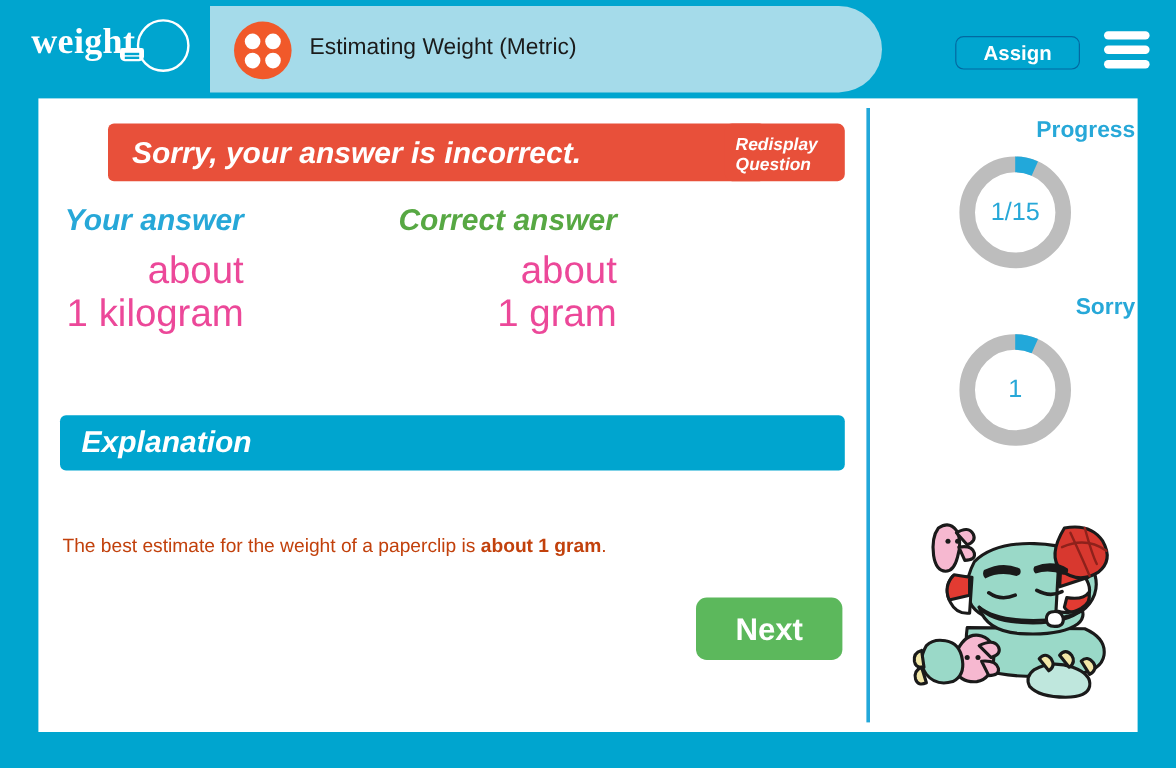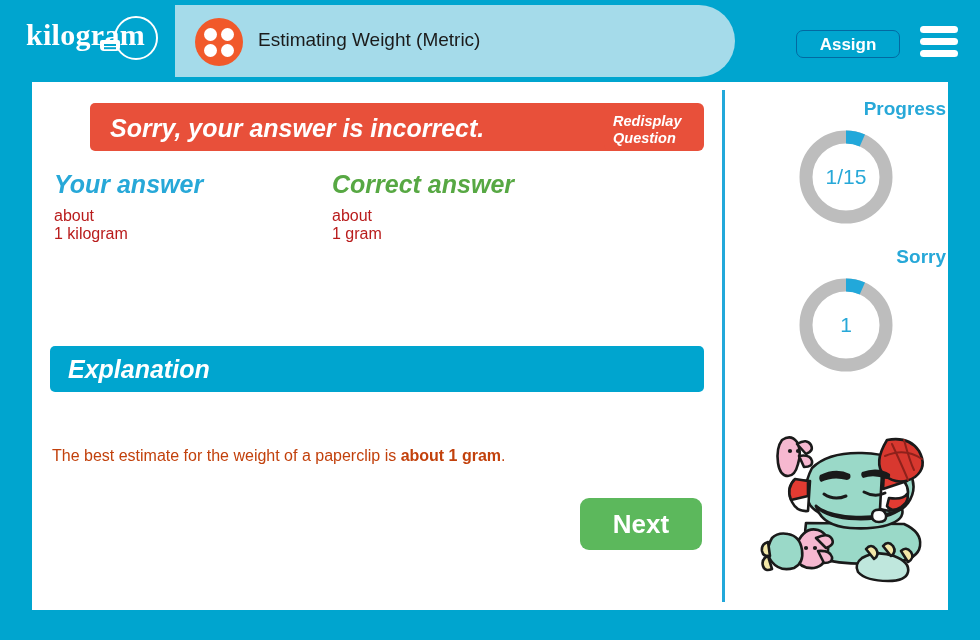--- a/index.html
+++ b/index.html
@@ -216,36 +216,36 @@
     font-size: 14.5px;
     font-weight: bold;
     font-style: italic;
     line-height: 17px;
     text-align: left;
     margin-left: 9px;
     margin-top: 6px;
     font-family: "Liberation Sans", sans-serif;
   }
 
-  .ans-col { position: absolute; top: 88px; }
+  .ans-col { position: absolute; top: 88px; text-align: right; }
   .ans-col.your    { left: 22px; }
   .ans-col.correct { left: 300px; }
   .ans-head {
     font-size: 25px;
     font-weight: bold;
     font-style: italic;
     white-space: nowrap;
     margin: 0;
   }
   .ans-head.your    { color: #27a8d8; }
   .ans-head.correct { color: #57a843; }
   .ans-body {
     margin-top: 8px;
-    font-size: 16px;
-    color: #b91c1c;
+    font-size: 32px;
+    color: #ec4899;
     line-height: 1.14;
     white-space: pre-line;
   }
 
   .explanation-bar {
     position: absolute;
     left: 18px;
     top: 264px;
     width: 654px;
     height: 46px;
@@ -329,21 +329,21 @@
 </head>
 <body>
 
 <div class="app-frame">
 
   <div class="header">
 
     <div class="header-pill"></div>
 
     <div class="logo">
-      <div class="logo-text">kilogram</div>
+      <div class="logo-text">weight</div>
       <div class="bulb"></div>
     </div>
     <div class="bulb-base"></div>
 
     <div class="topic-badge">
       <span></span>
         <span></span>
         <span></span>
         <span></span>
     </div>

